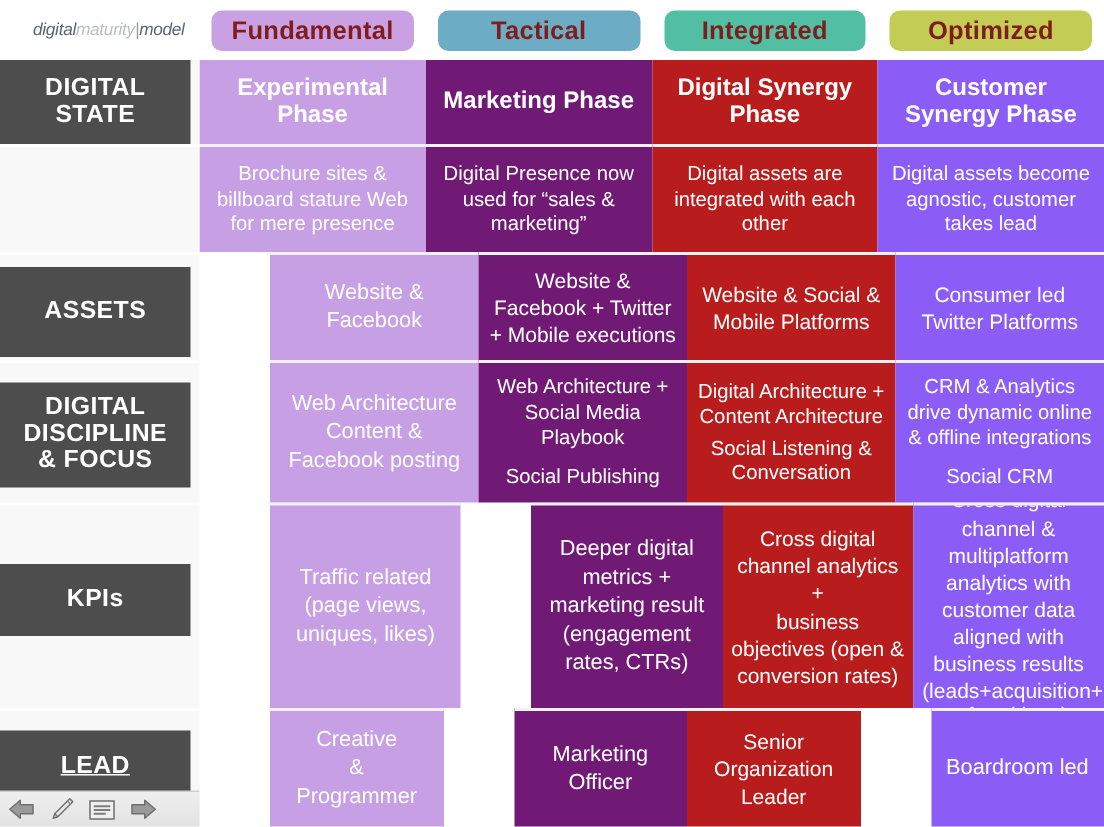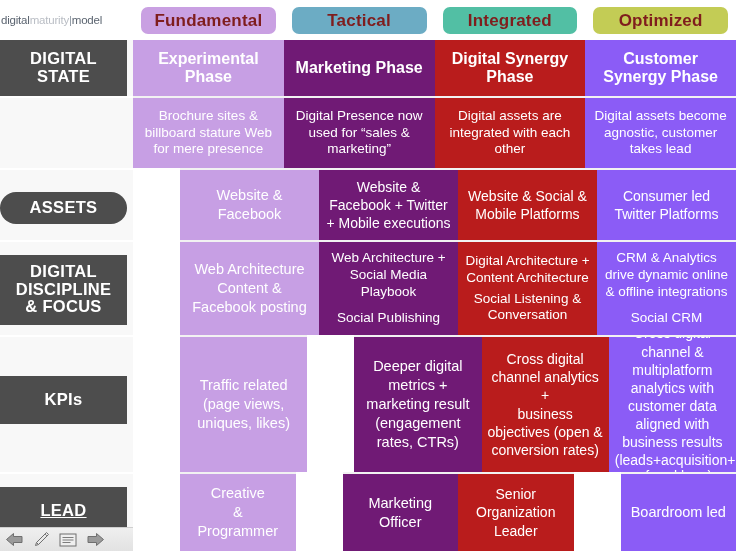--- a/index.html
+++ b/index.html
@@ -19,25 +19,26 @@
   .header {
     position: absolute;
     left: 0; top: 0;
     width: 736px; height: 40px;
     background: #ffffff;
     display: flex;
     align-items: center;
   }
   .logo {
     width: 133px;
-    padding-left: 1px;
+    padding-left: 22px;
     box-sizing: border-box;
     font-size: 11.5px;
     letter-spacing: -0.2px;
     white-space: nowrap;
+    font-style: italic;
   }
   .logo .lg-a { color: #5b6470; }
   .logo .lg-b { color: #b9bdc4; }
   .logo .lg-bar { color: #8f98a3; font-weight: 300; }
   .logo .lg-c { color: #5b6470; }
 
   .pill-row {
     display: flex;
     flex: 1;
     height: 40px;
@@ -198,21 +199,21 @@
   <div class="row r1">
     <div class="labelcell"></div>
     <div class="cell body col0">Brochure sites &amp; billboard stature Web for mere presence</div>
     <div class="cell body col1">Digital Presence now used for “sales &amp; marketing”</div>
     <div class="cell body col2">Digital assets are integrated with each other</div>
     <div class="cell body col3">Digital assets become agnostic, customer takes lead</div>
   </div>
 
   <div class="row r2">
     <div class="labelcell">
-      <div class="labelbox" style="align-self:center;height:32px;margin-top:6px;border-radius:18px;">ASSETS</div>
+      <div class="labelbox" style="align-self:center;height:60px;margin-top:6px;">ASSETS</div>
     </div>
     <div class="cell body big col0">Website &amp; Facebook</div>
     <div class="cell body med col1">Website &amp; Facebook + Twitter + Mobile executions</div>
     <div class="cell body med col2">Website &amp; Social &amp; Mobile Platforms</div>
     <div class="cell body med col3">Consumer led Twitter Platforms</div>
   </div>
 
   <div class="row r3">
     <div class="labelcell">
       <div class="labelbox" style="align-self:center;height:70px;margin-top:2px;">

